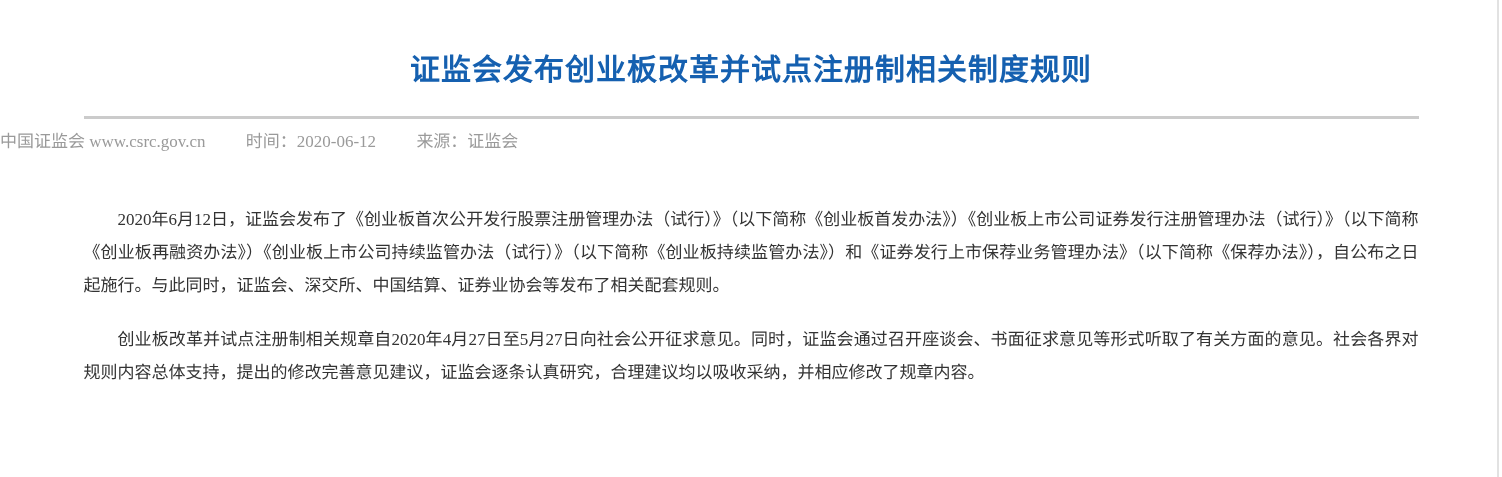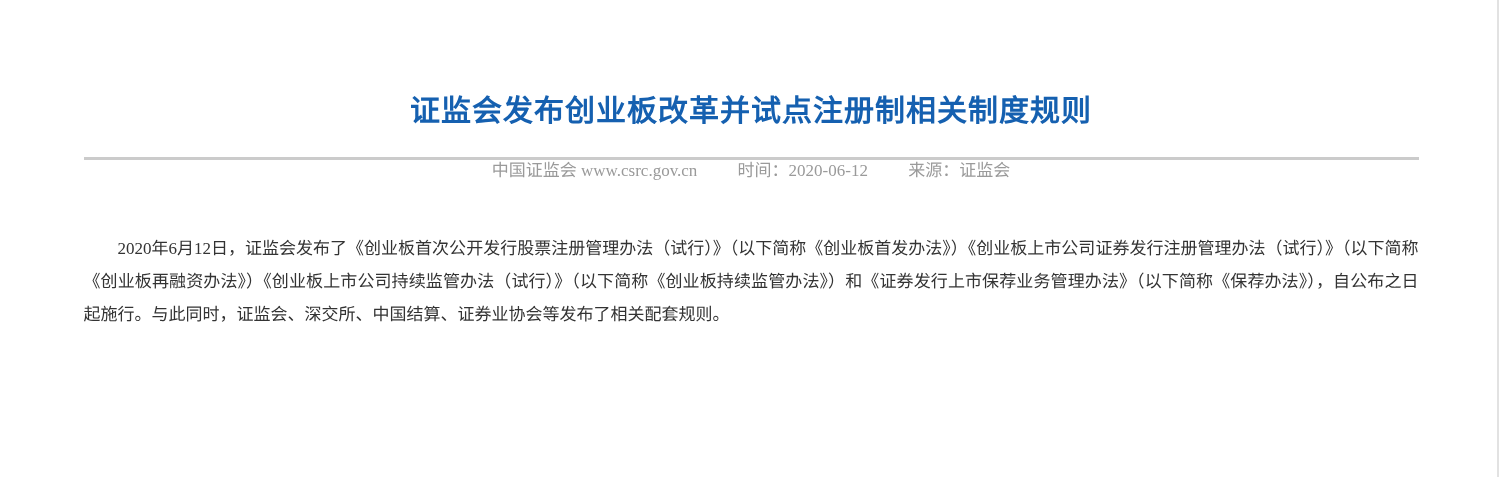--- a/index.html
+++ b/index.html
@@ -18,38 +18,38 @@
   .right-edge {
     position: absolute;
     top: 0;
     right: 3px;
     width: 2px;
     height: 100%;
     background: #e2e2e2;
   }
   .article-title {
     margin: 0 auto;
-    padding-top: 93px;
+    padding-top: 52px;
     width: 1335px;
     text-align: center;
     font-family: "Liberation Sans", "DejaVu Sans", sans-serif;
     font-weight: bold;
     font-size: 30px;
     line-height: 36px;
     letter-spacing: 1px;
     color: #1560b0;
   }
   .divider {
     width: 1335px;
     height: 3px;
     margin: 28px auto 0;
     background: #cbcbcb;
   }
   .meta-line {
-    text-align: center;
+    margin-top: 12px;
     font-size: 17px;
     line-height: 22px;
     color: #9a9a9a;
     font-family: "Liberation Serif", "DejaVu Serif", serif;
   }
   .meta-line .seg {
     display: inline-block;
   }
   .meta-line .seg + .seg {
     margin-left: 36px;
@@ -81,17 +81,18 @@
   <div class="divider"></div>
 
   <div class="meta-line">
     <span class="seg">中国证监会 www.csrc.gov.cn</span>
     <span class="seg">时间：2020-06-12</span>
     <span class="seg">来源：证监会</span>
   </div>
 
   <div class="content">
     <p>2020年6月12日，证监会发布了《创业板首次公开发行股票注册管理办法（试行）》（以下简称《创业板首发办法》）《创业板上市公司证券发行注册管理办法（试行）》（以下简称《创业板再融资办法》）《创业板上市公司持续监管办法（试行）》（以下简称《创业板持续监管办法》）和《证券发行上市保荐业务管理办法》（以下简称《保荐办法》），自公布之日起施行。与此同时，证监会、深交所、中国结算、证券业协会等发布了相关配套规则。</p>
+    <p>创业板改革并试点注册制相关规章自2020年4月27日至5月27日向社会公开征求意见。同时，证监会通过召开座谈会、书面征求意见等形式听取了有关方面的意见。社会各界对规则内容总体支持，提出的修改完善意见建议，证监会逐条认真研究，合理建议均以吸收采纳，并相应修改了规章内容。</p>
   </div>
 
   <div class="right-edge"></div>
 
 </div>
 
 </body></html>

